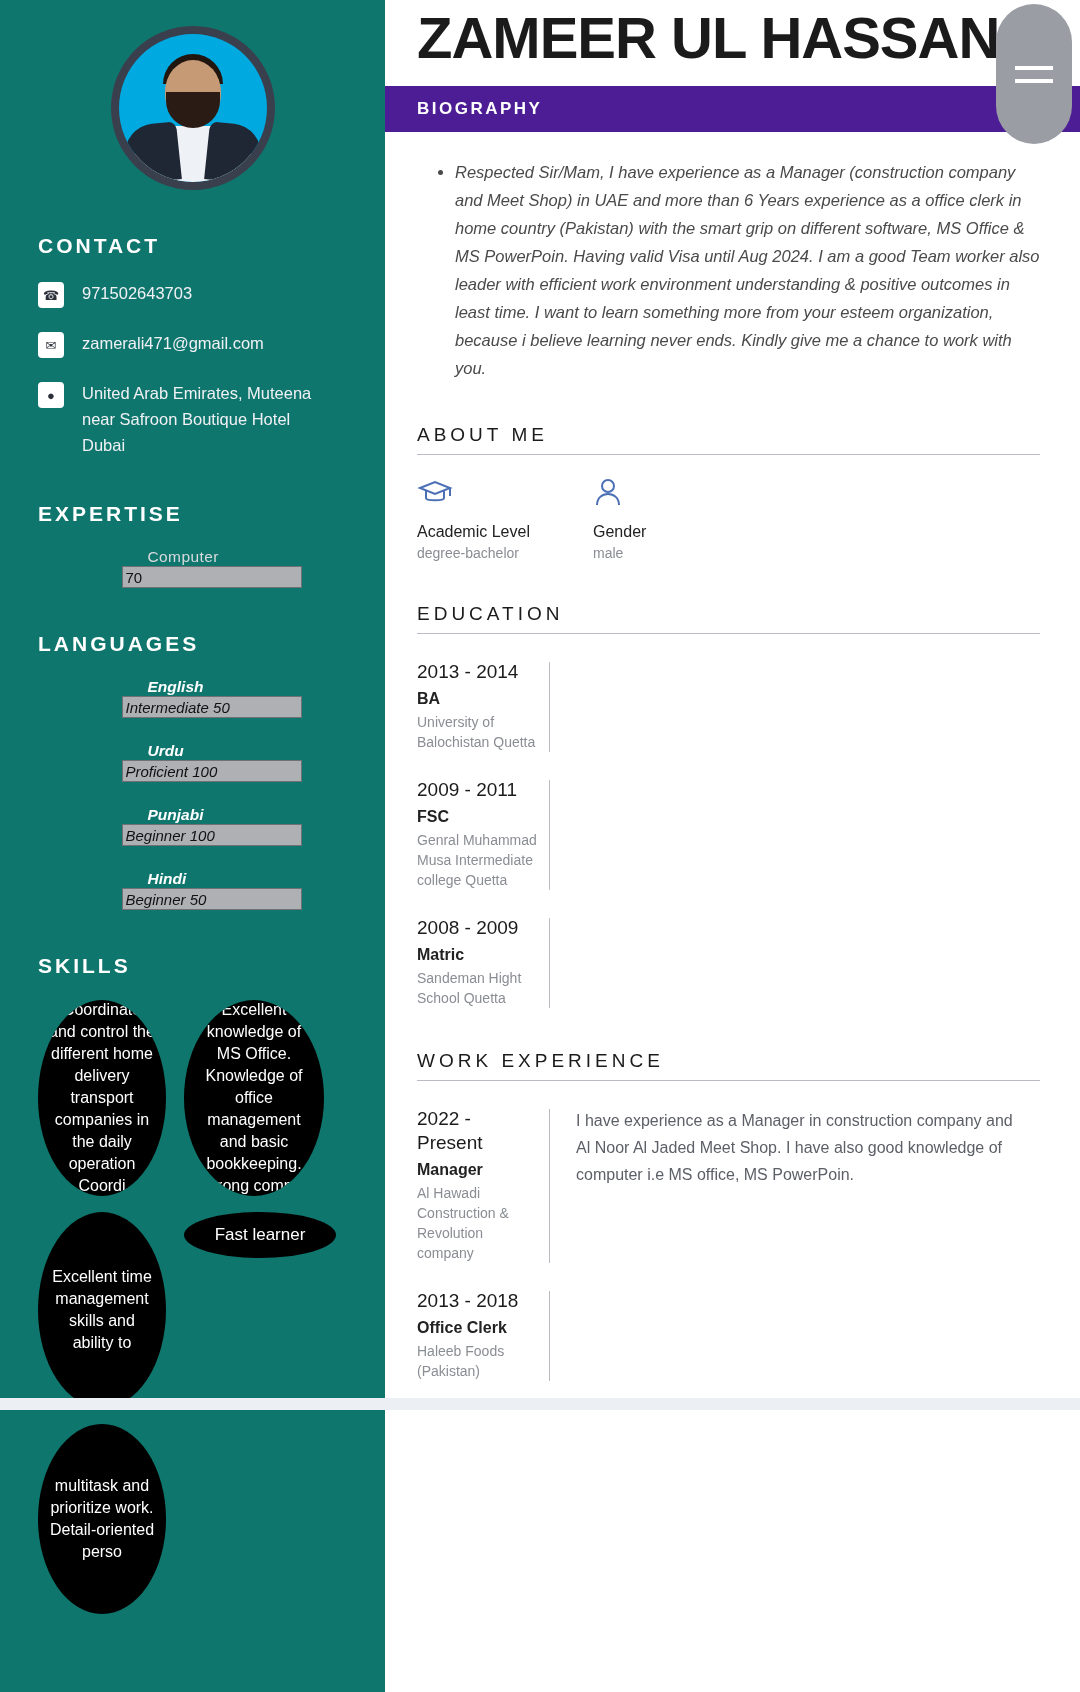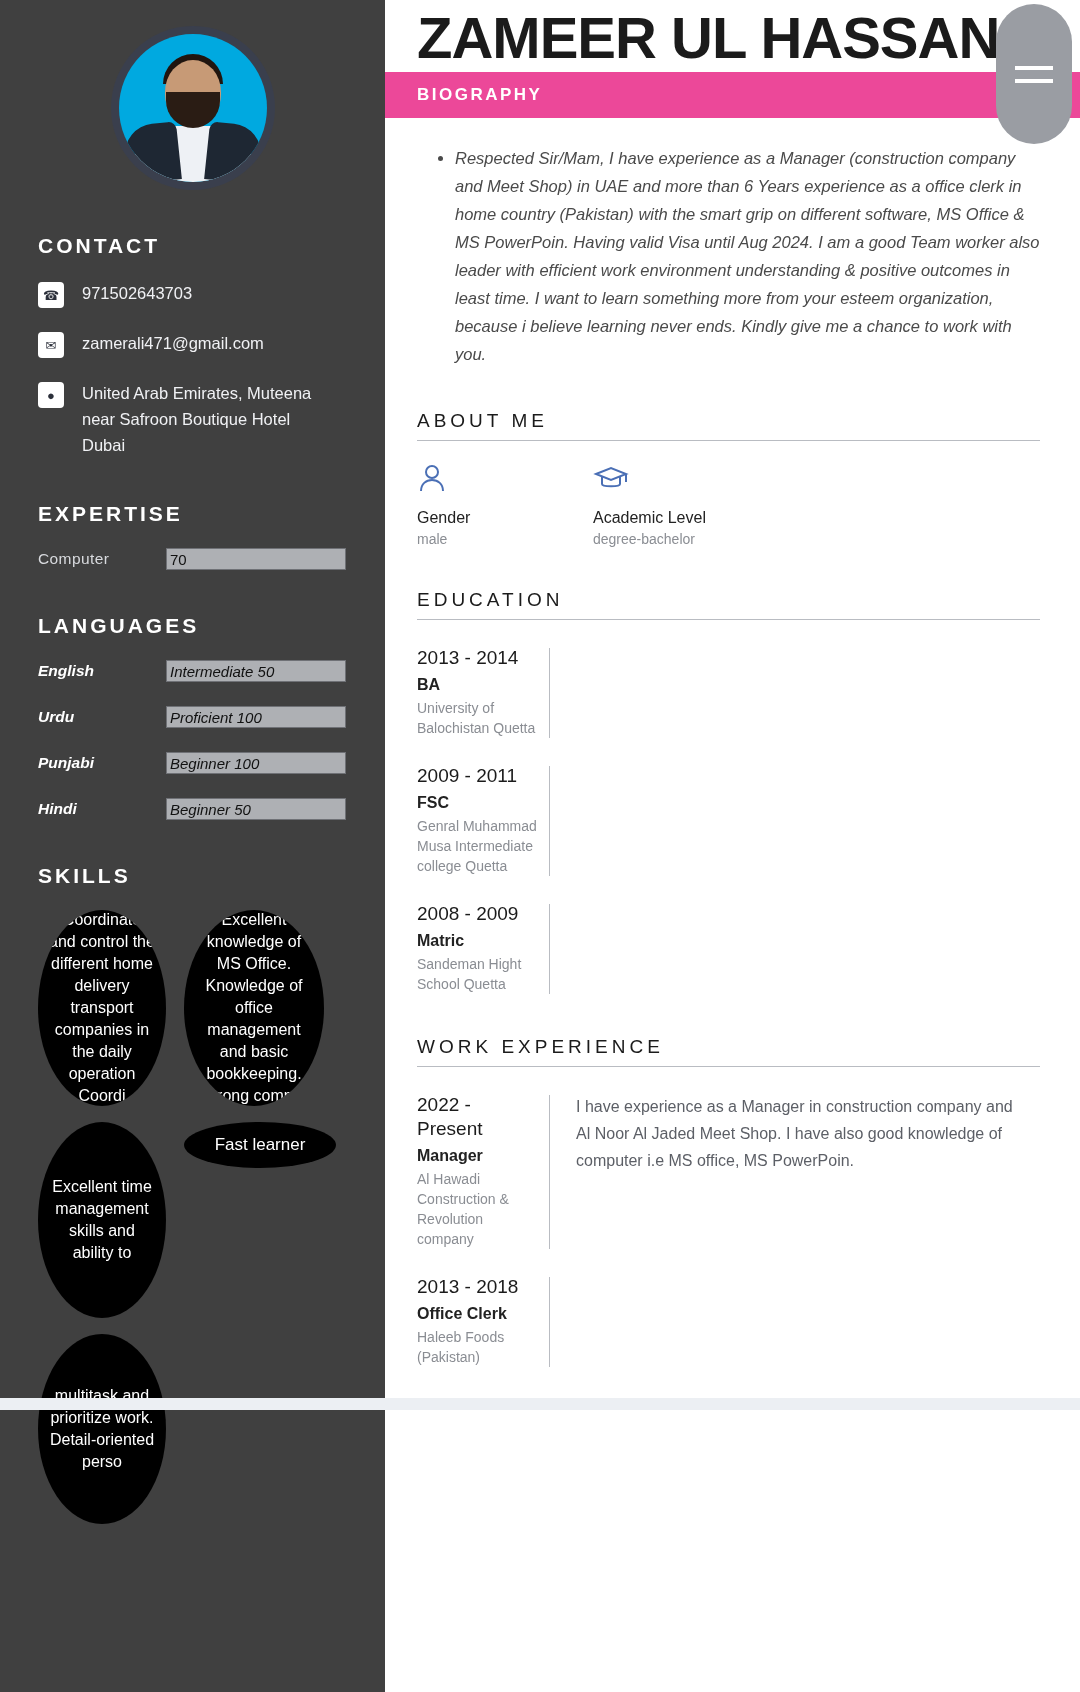--- a/index.html
+++ b/index.html
@@ -14,21 +14,21 @@
     position: relative;
     width: 1080px;
     min-height: 1692px;
     display: flex;
     align-items: stretch;
   }
 
   
   .sidebar {
     width: 385px;
-    background: #404040;
+    background: #0f766e;
     color: #ffffff;
     padding: 0 0 52px 0;
     position: relative;
   }
   .photo-wrap {
     display: flex;
     justify-content: center;
     padding-top: 26px;
   }
   .photo-ring {
@@ -113,20 +113,21 @@
     font-size: 16.5px;
     line-height: 26px;
     color: #f0f1f4;
     max-width: 250px;
   }
 
   .expertise-row, .lang-row {
     display: flex;
     align-items: center;
     margin: 0 0 14px 38px;
+    flex-direction: column;
   }
   .exp-label {
     width: 128px;
     font-size: 15.5px;
     color: #d8dade;
     letter-spacing: .4px;
   }
   .lang-label {
     width: 128px;
     font-size: 15.5px;
@@ -185,22 +186,22 @@
   }
   .name {
     font-size: 58px;
     line-height: 60px;
     font-weight: 700;
     color: #1b1b1b;
     letter-spacing: -1px;
     padding: 8px 0 0 32px;
   }
   .bio-band {
-    margin-top: 4px;
-    background: #ec4899;
+    margin-top: 18px;
+    background: #4c1d95;
     color: #ffffff;
     font-size: 17px;
     letter-spacing: 2.5px;
     font-weight: 600;
     padding: 13px 0 13px 32px;
   }
   .bio-body {
     padding: 26px 40px 0 70px;
     position: relative;
   }
@@ -370,39 +371,39 @@
     <div class="bio-body">
       <ul>
         <li>Respected Sir/Mam, I have experience as a Manager (construction company and Meet Shop) in UAE and more than 6 Years experience as a office clerk in home country (Pakistan) with the smart grip on different software, MS Office &amp; MS PowerPoin. Having valid Visa until  Aug 2024. I am a good Team worker also leader with efficient work environment understanding &amp; positive outcomes in least time. I want to learn something more from your esteem organization, because i believe learning never ends. Kindly give me a chance to work with you.</li>
       </ul>
     </div>
 
     <div class="sec-head">ABOUT  ME</div>
     <div class="about-items">
       <div class="about-item">
         <div class="about-ico">
-          <svg width="30" height="32" viewBox="0 0 30 32" fill="none" stroke="#4a6fb5" stroke-width="2">
-            <circle cx="15" cy="9" r="6"></circle>
-            <path d="M4 28 c0-7 5-11 11-11 s11 4 11 11"></path>
-          </svg>
-        </div>
-        <div class="about-label">Gender</div>
-        <div class="about-val">male</div>
-      </div>
-      <div class="about-item">
-        <div class="about-ico">
           <svg width="36" height="32" viewBox="0 0 36 32" fill="none" stroke="#4a6fb5" stroke-width="2">
             <path d="M3 11 L18 5 L33 11 L18 17 Z"></path>
             <path d="M9 14 v7 c0 3 18 3 18 0 v-7"></path>
             <path d="M33 11 v8"></path>
           </svg>
         </div>
         <div class="about-label">Academic Level</div>
         <div class="about-val">degree-bachelor</div>
       </div>
+      <div class="about-item">
+        <div class="about-ico">
+          <svg width="30" height="32" viewBox="0 0 30 32" fill="none" stroke="#4a6fb5" stroke-width="2">
+            <circle cx="15" cy="9" r="6"></circle>
+            <path d="M4 28 c0-7 5-11 11-11 s11 4 11 11"></path>
+          </svg>
+        </div>
+        <div class="about-label">Gender</div>
+        <div class="about-val">male</div>
+      </div>
     </div>
 
     <div class="sec-head">EDUCATION</div>
 
     <div class="entry">
       <div class="entry-left">
         <div class="entry-date">2013 - 2014</div>
         <div class="entry-role">BA</div>
         <div class="entry-org">University of Balochistan Quetta</div>
       </div>

